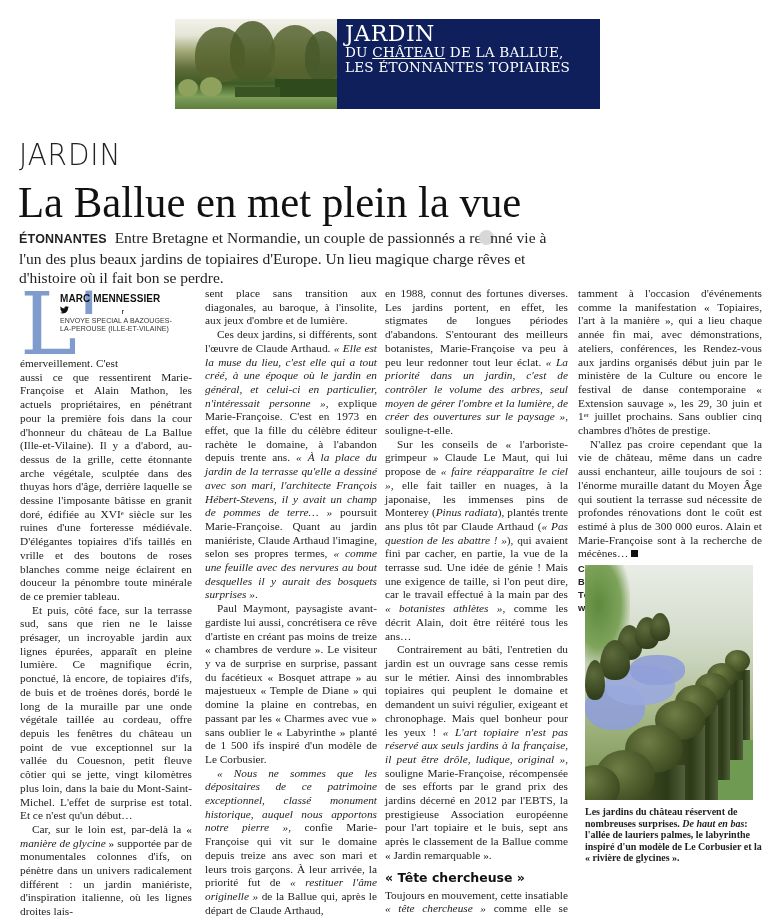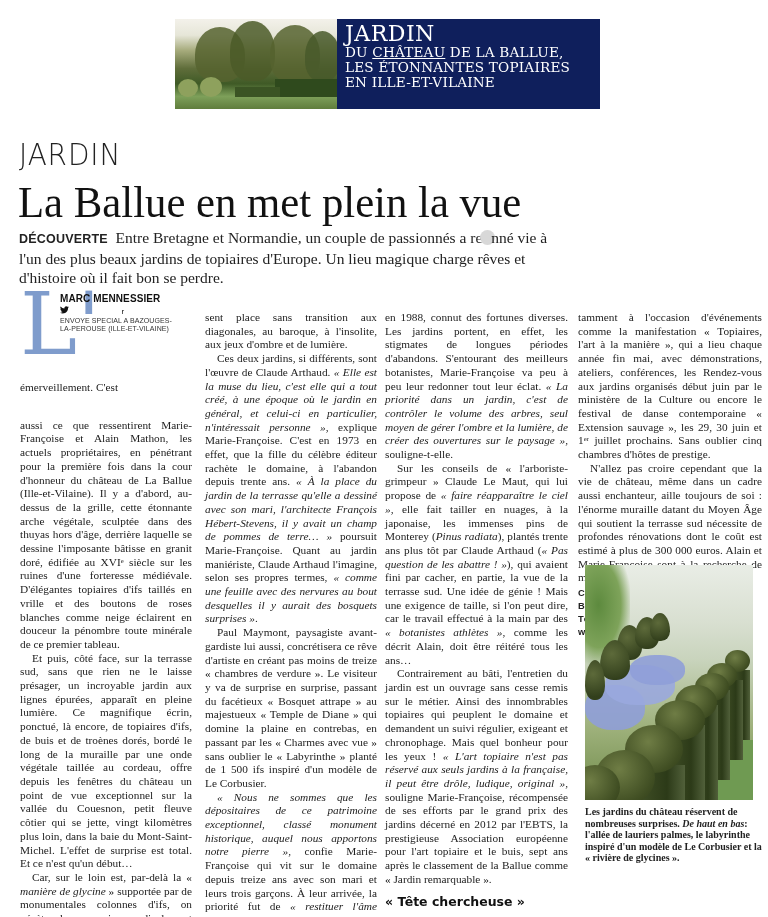--- a/index.html
+++ b/index.html
@@ -17,21 +17,21 @@
   .banner-line u { text-decoration: underline; text-decoration-thickness: 1px; }
 
   .section-label { position: absolute; left: 19px; top: 136px; font-family: "DejaVu Sans", sans-serif; font-weight: 200; font-size: 31px; letter-spacing: 1px; color: #222; transform: scaleX(0.9); transform-origin: left; }
   .headline { position: absolute; left: 18px; top: 178px; font-family: "Liberation Serif", serif; font-size: 45px; line-height: 48px; color: #111; transform: scaleX(0.95); transform-origin: left; white-space: nowrap; }
   .chapo { position: absolute; left: 19px; top: 228px; width: 540px; font-family: "Liberation Serif", serif; font-size: 15.5px; line-height: 19px; color: #222; }
   .chapo b { font-family: "Liberation Sans", sans-serif; font-weight: bold; font-size: 12.5px; letter-spacing: 0.2px; }
   .chapo .dot { display: inline-block; width: 15px; height: 15px; border-radius: 50%; background: #d8d8d8; vertical-align: middle; margin: -4px -4px 0 -2px; }
 
   .col { position: absolute; top: 287px; font-family: "Liberation Serif", serif; font-size: 11.3px; line-height: 13.7px; text-align: justify; hyphens: none; color: #222; }
   .col p { margin: 0; text-indent: 12px; }
-  .col p.noindent { text-indent: 0; margin-top: 24px; }
+  .col p.noindent { text-indent: 0; }
   .col1 { left: 20px; width: 172px; }
   .col2 { left: 205px; width: 172px; }
   .col3 { left: 385px; width: 183px; }
   .col4 { left: 578px; width: 184px; }
 
   .dropcap-wrap { position: relative; height: 70px; }
   .dropcap { position: absolute; left: 0; top: -6px; font-family: "DejaVu Serif", serif; font-size: 86px; line-height: 86px; color: #7f9ccc; }
   .byline { position: absolute; left: 40px; top: 5px; font-family: "Liberation Sans", sans-serif; }
   .byline .name { font-size: 10px; font-weight: bold; letter-spacing: 0.1px; color: #111; }
   .byline .bird { font-size: 9px; color: #111; line-height: 11px; }
@@ -64,28 +64,27 @@
     <div class="tree" style="left:130px;top:12px;width:35px;height:50px;background:#48592a;"></div>
     <div class="hedge" style="left:100px;top:60px;width:62px;height:18px;"></div>
     <div class="hedge" style="left:60px;top:68px;width:45px;height:10px;background:#3b5424;"></div>
     <div class="bush" style="left:3px;top:60px;width:20px;height:18px;"></div>
     <div class="bush" style="left:25px;top:58px;width:22px;height:20px;"></div>
   </div>
   <div class="banner-box">
     <div class="banner-kicker">JARDIN</div>
     <div class="banner-line"><span>DU</span> <u>CHÂTEAU</u> <span>DE LA BALLUE,</span></div>
     <div class="banner-line">LES ÉTONNANTES TOPIAIRES</div>
-    <div class="banner-line">EN ILLE-ET-VILAINE</div>
   </div>
 </div>
 
 <div class="section-label">JARDIN</div>
 <div class="headline">La Ballue en met plein la vue</div>
 <div class="chapo">
-  <b>DÉCOUVERTE</b>&nbsp;
+  <b>ÉTONNANTES</b>&nbsp;
   <span>Entre Bretagne et Normandie, un couple de passionnés a re</span><span class="dot"></span><span>nné vie à l'un des plus beaux jardins de topiaires d'Europe. Un lieu magique charg</span><span>e rêves et d'histoire où il fait bon se perdre.</span>
 </div>
 
 <div class="col col1">
   <div class="dropcap-wrap">
     <div class="dropcap">L'</div>
     <div class="byline">
       <div class="name">MARC MENNESSIER</div>
       <div class="bird">
         <svg width="9" height="8" viewBox="0 0 24 20">

